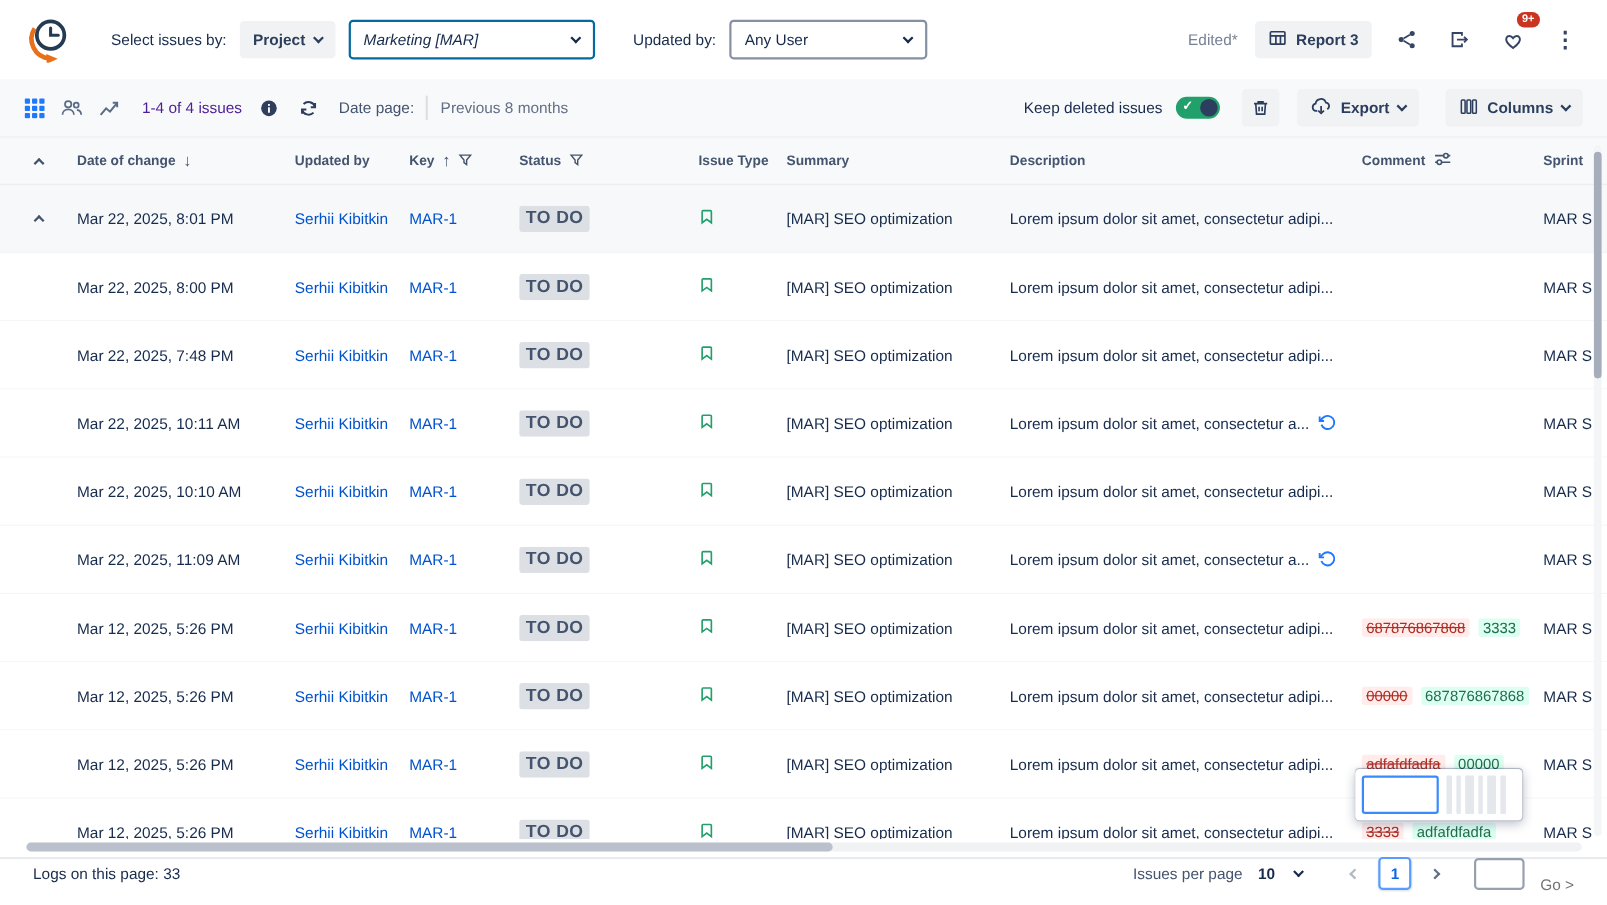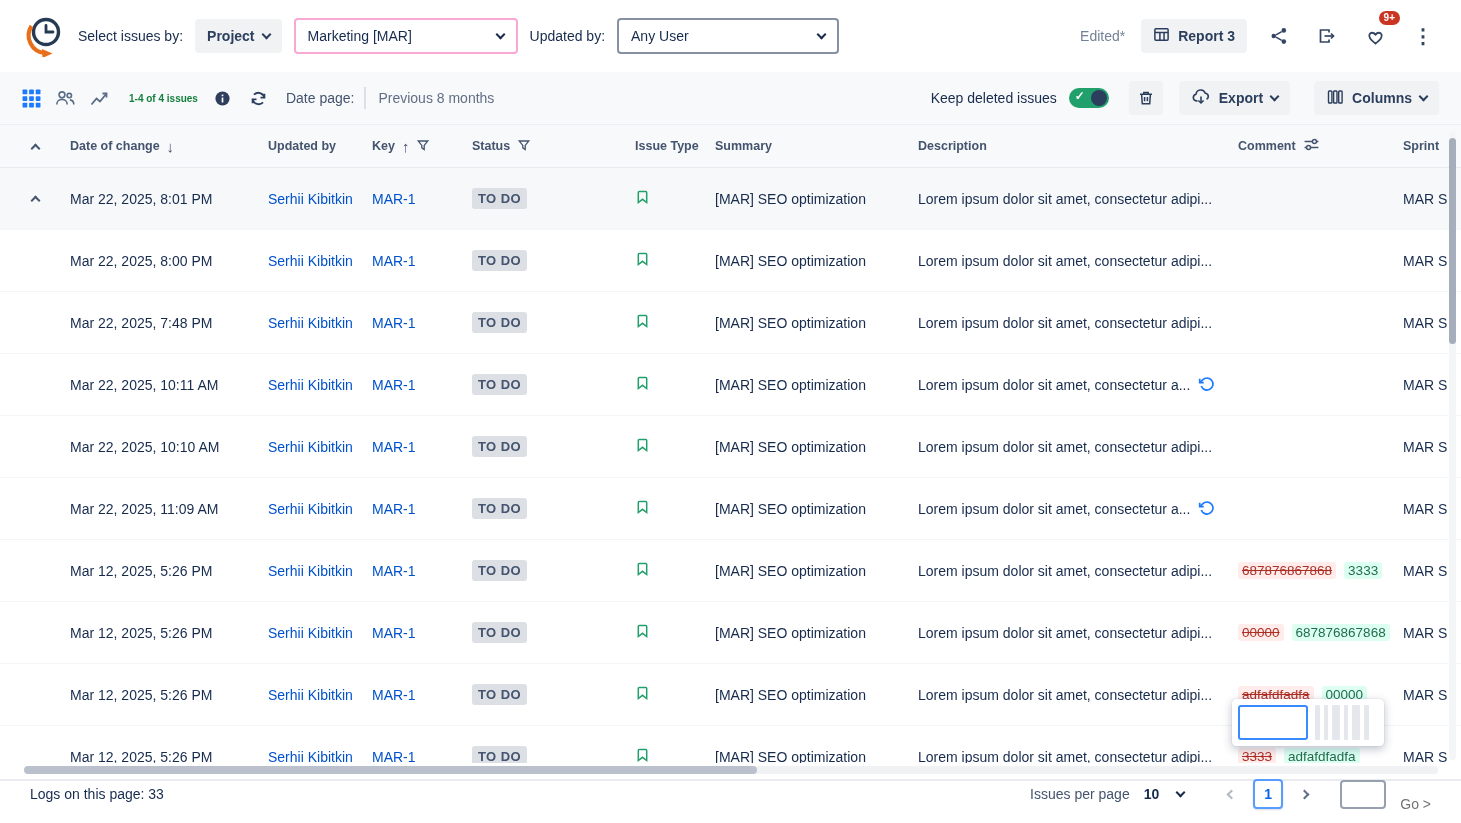--- a/index.html
+++ b/index.html
@@ -2,44 +2,44 @@
 <html><head>
 <meta charset="utf-8">
 <style>
   * { box-sizing: border-box; margin: 0; padding: 0; }
   html,body { width:1461px; height:823px; overflow:hidden; }
   body { font-family:"Liberation Sans", sans-serif; color:#172B4D; background:#fff; position:relative; font-size:14px; }
   .app { width:1461px; height:823px; position:relative; overflow:hidden; }
 
   
   .topbar { height:72px; display:flex; align-items:center; padding:0 22px; gap:12px; background:#fff; }
-  .lbl { font-size:14px; color:#172B4D; white-space:nowrap; }
+  .lbl { font-size:14px; color:#172B4D; white-space:nowrap;margin-left:23px; }
   .btn { height:34px; background:#F1F2F4; border:none; border-radius:4px; display:inline-flex; align-items:center; gap:8px;
          padding:0 12px; font-size:14px; font-weight:bold; color:#2C3E5D; cursor:pointer; white-space:nowrap; }
   .select { height:36px; background:#fff; border-radius:4px; display:inline-flex; align-items:center; justify-content:space-between;
             padding:0 12px; font-size:14px; color:#172B4D; cursor:pointer; white-space:nowrap; }
-  .sel-proj { width:224px; border:2px solid #f9a8d4; }
-  .sel-user { width:222px; border:2px solid #8590A2; }
+  .sel-proj { width:224px; border:2px solid #0369a1;font-style:italic; }
+  .sel-user { width:180px; border:2px solid #8590A2; }
   .chev { display:inline-block; width:7px; height:7px; border-right:2px solid currentColor; border-bottom:2px solid currentColor; }
   .chev.down { transform:rotate(45deg); margin-top:-4px; }
   .chev.up   { transform:rotate(-135deg); margin-top:4px; }
   .chev.left { transform:rotate(135deg); }
   .chev.right{ transform:rotate(-45deg); }
   .spacer { flex:1; }
   .muted { color:#758195; }
   .icon-btn { width:32px; height:32px; display:flex; align-items:center; justify-content:center; cursor:pointer; position:relative; }
   .kebab { font-size:20px; font-weight:bold; color:#344563; cursor:pointer; padding:0 6px; }
   .badge { position:absolute; top:-9px; right:-9px; background:#CA3521; color:#fff; font-size:10px; font-weight:bold;
            padding:2px 5px; border-radius:9px; line-height:1; }
   .right-group { display:flex; align-items:center; gap:16px; }
 
   
   .toolbar { height:52px; background:#F8F9FA; display:flex; align-items:center; padding:0 22px; gap:10px; }
   .views { display:flex; align-items:center; gap:14px; margin-right:10px; }
-  .count { font-weight:bold; font-size:10px; color:#15803d; white-space:nowrap; }
+  .count { font-weight:normal; font-size:14px; color:#4c1d95; white-space:nowrap; }
   .tool-ic { cursor:pointer; display:flex; align-items:center; }
   .date-lbl { color:#44546F; margin-left:8px; white-space:nowrap; }
   .date-input { width:244px; height:36px; border:2px solid #758195; border-radius:4px; background:#fff; display:flex;
                 align-items:center; justify-content:space-between; padding:0 10px; color:#172B4D; cursor:text; white-space:nowrap; }
   .hint { color:#626F86; padding-left:12px; border-left:2px solid #DCDFE4; height:22px; line-height:22px; white-space:nowrap; }
   .keep-lbl { color:#172B4D; white-space:nowrap; margin-right:2px; }
   .toggle { width:40px; height:20px; border-radius:12px; background:#22A06B; position:relative; cursor:pointer; flex:none; }
   .toggle .check { position:absolute; left:6px; top:1px; color:#fff; font-size:12px; font-weight:bold; }
   .toggle .knob { position:absolute; right:2px; top:2px; width:16px; height:16px; border-radius:50%; background:#2C3E5D; }
   .icon-sq { width:34px; height:34px; background:#F1F2F4; border-radius:4px; display:flex; align-items:center; justify-content:center; cursor:pointer; }
@@ -50,21 +50,21 @@
            border-top:1px solid #EDEFF2; border-bottom:1px solid #E7EAEE; }
   .th { display:flex; align-items:center; gap:7px; overflow:hidden; }
   .th-center { justify-content:center; }
   .sort { font-size:15px; font-weight:bold; color:#44546F; cursor:pointer; }
   .tbody { height:595px; overflow:hidden; }
   .trow { height:62px; border-bottom:1px solid #F4F5F7; font-size:14px; background:#fff; }
   .trow.group { background:#F7F8F9; }
   .td { overflow:hidden; white-space:nowrap; display:flex; align-items:center; gap:8px; }
   .td-center { justify-content:center; }
   .link { color:#0052CC; cursor:pointer; text-decoration:none; }
-  .lozenge { background:#DCDFE4; color:#44546F; font-size:13px; font-weight:bold; padding:3px 6px; border-radius:3px; letter-spacing:.4px; }
+  .lozenge { background:#DCDFE4; color:#44546F; font-size:16px; font-weight:bold; padding:3px 6px; border-radius:3px; letter-spacing:.4px; }
   .old { color:#AE2E24; background:#FFECEB; text-decoration:line-through; padding:1px 4px; border-radius:3px; font-size:13.5px; }
   .new { color:#216E4E; background:#DCFFF1; padding:1px 4px; border-radius:3px; font-size:13.5px; }
   svg { flex:none; }
 
   
   .scroll-strip { height:16px; position:relative; background:#fff; }
   .hscroll { position:absolute; left:24px; top:3px; width:1414px; height:8px; background:#F1F2F4; border-radius:4px; }
   .hthumb { width:733px; height:8px; background:#BBC1CC; border-radius:4px; cursor:grab; }
   .vscroll { position:absolute; right:5px; top:132px; width:7px; height:628px; background:#F4F5F7; border-radius:4px; }
   .vthumb { position:absolute; top:6px; left:0; width:7px; height:206px; background:#A7AEBB; border-radius:4px; cursor:grab; }

